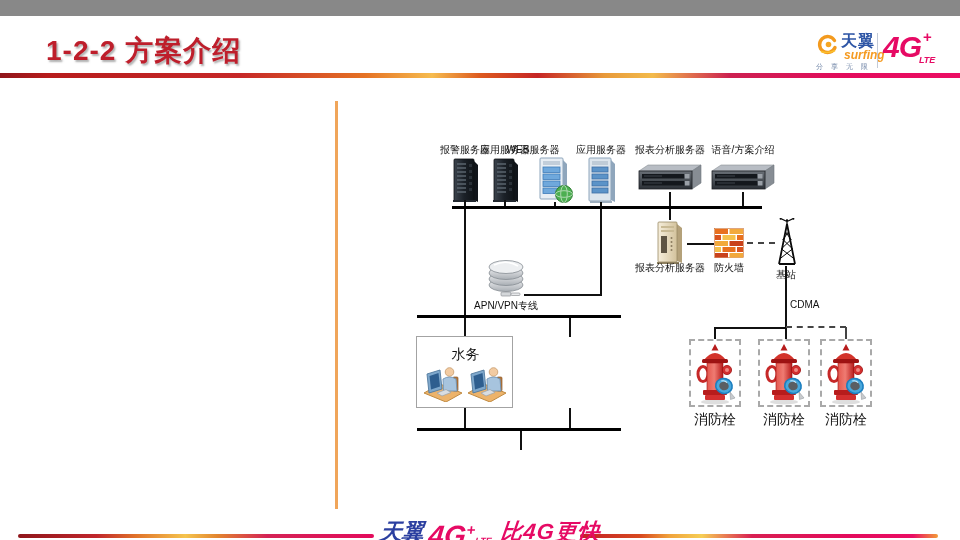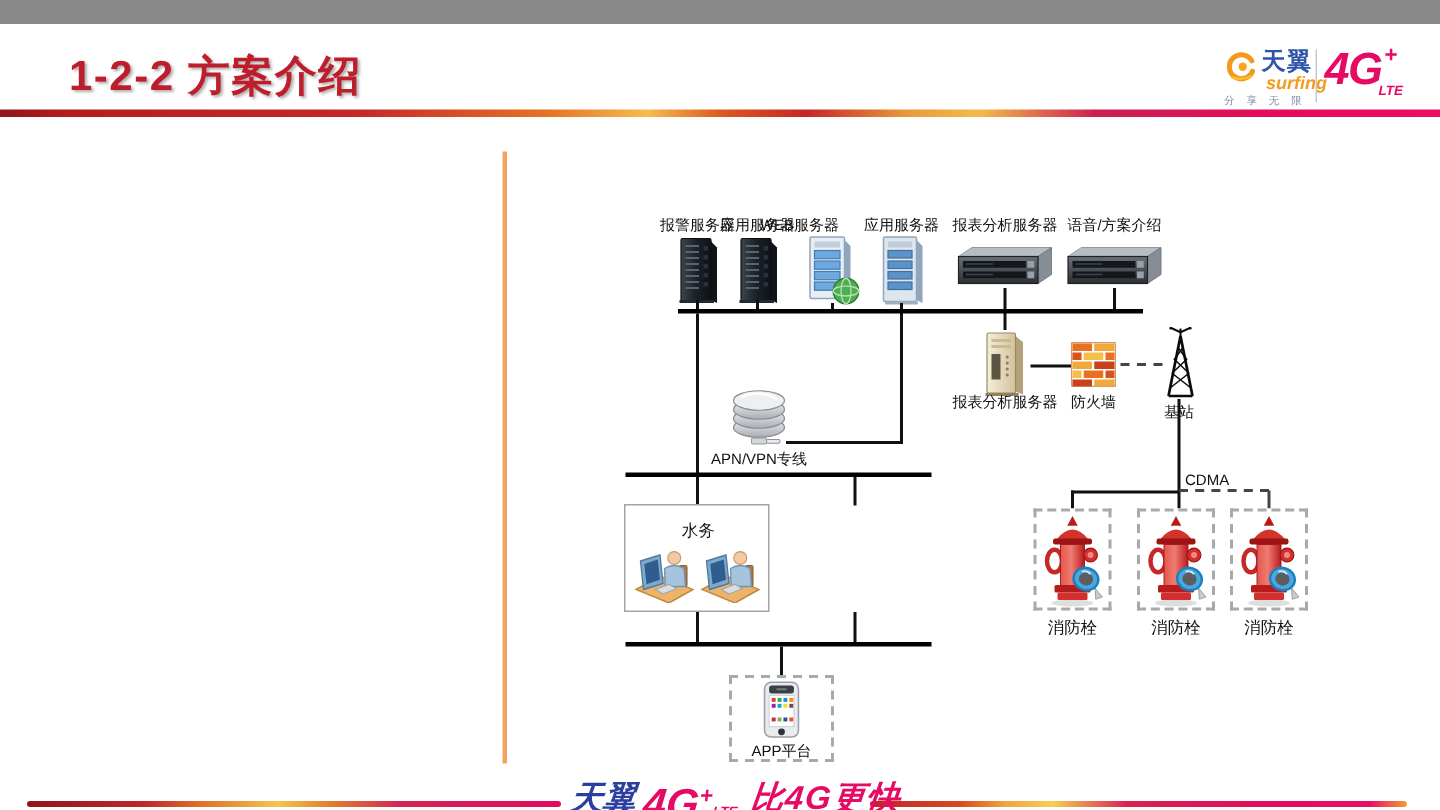--- a/index.html
+++ b/index.html
@@ -31,21 +31,21 @@
               text-align:justify;text-indent:50px;margin:0;}
   .v-divider{position:absolute;left:335px;top:85px;width:3px;height:408px;background:#F0A55A;}
 
   
   .hline{position:absolute;background:#111;height:2px;}
   .vline{position:absolute;background:#111;width:2px;}
   .bus{position:absolute;background:#000;height:3px;}
   .hdash{position:absolute;border-top:2px dashed #444;height:0;}
   .vdash{position:absolute;border-left:2px dashed #444;width:0;}
   .lbl{position:absolute;font-size:10px;color:#111;text-align:center;white-space:nowrap;}
-  .lbl11{font-size:11px;}
+  .lbl11{font-size:14px;}
   .gbox{position:absolute;border:1px solid #A3A3A3;background:#fff;box-sizing:border-box;}
   .dbox{position:absolute;border:2px dashed #A9A9A9;background:#fff;box-sizing:border-box;}
 
   
   .footer-line{position:absolute;height:4px;border-radius:2px;top:518px;}
   .fl-left{left:18px;width:356px;
     background:linear-gradient(90deg,#8F161B 0%,#C0262C 22%,#E0722A 33%,#F5C44E 47%,#E2852F 56%,#D42355 70%,#E30B5C 100%);}
   .fl-right{left:580px;width:358px;
     background:linear-gradient(90deg,#C22027 0%,#D84A20 17%,#F0A33C 25%,#F6CE55 34%,#D82052 48%,#E30B5C 75%,#EA0E64 93%,#F29C38 100%);}
   .footer-text{position:absolute;left:380px;top:501px;width:200px;display:flex;align-items:flex-end;
@@ -307,46 +307,40 @@
     <svg style="position:absolute;left:50px;top:27px" width="40" height="38">
         <use href="#ic-operator"></use>
       </svg>
   </div>
 
   <div class="vline" style="left:464px;top:392px;height:20px"></div>
   <div class="vline" style="left:569px;top:392px;height:20px"></div>
   <div class="bus" style="left:417px;top:412px;width:204px"></div>
   <div class="vline" style="left:520px;top:415px;height:19px"></div>
 
-  <div class="dbox" style="left:486px;top:434px;width:70px;height:58px">
-    <svg style="position:absolute;left:19px;top:2px" width="28" height="40" viewBox="0 0 28 46">
-        <use href="#ic-phone"></use>
-      </svg>
-    <div class="lbl" style="left:0;top:42px;width:66px;position:absolute">APP平台</div>
-  </div>
 
   <svg class="abs" style="left:653px;top:204px" width="34" height="44">
       <use href="#ic-tower-beige"></use>
     </svg>
   <div class="lbl" style="left:620px;top:245px;width:100px">报表分析服务器</div>
 
   <div class="hline" style="left:687px;top:227px;width:27px"></div>
   <svg class="abs" style="left:714px;top:212px" width="30" height="30">
       <use href="#ic-firewall"></use>
     </svg>
   <div class="lbl" style="left:699px;top:245px;width:60px">防火墙</div>
 
   <div class="hdash" style="left:747px;top:226px;width:28px"></div>
   <svg class="abs" style="left:774px;top:202px" width="26" height="48">
       <use href="#ic-antenna"></use>
     </svg>
   <div class="lbl" style="left:761px;top:252px;width:50px">基站</div>
 
   <div class="vline" style="left:785px;top:250px;height:73px"></div>
-  <div class="lbl" style="left:790px;top:299px;width:44px;text-align:left">CDMA</div>
+  <div class="lbl" style="left:790px;top:283px;width:44px;text-align:left">CDMA</div>
 
   <div class="hline" style="left:714px;top:311px;width:72px"></div>
   <div class="hdash" style="left:786px;top:310px;width:60px"></div>
   <div class="vline" style="left:714px;top:311px;height:12px"></div>
   <div class="vdash" style="left:845px;top:311px;height:12px"></div>
 
   <div class="dbox" style="left:689px;top:323px;width:52px;height:68px">
     <svg style="position:absolute;left:2px;top:2px" width="44" height="62">
         <use href="#ic-hydrant"></use>
       </svg>

